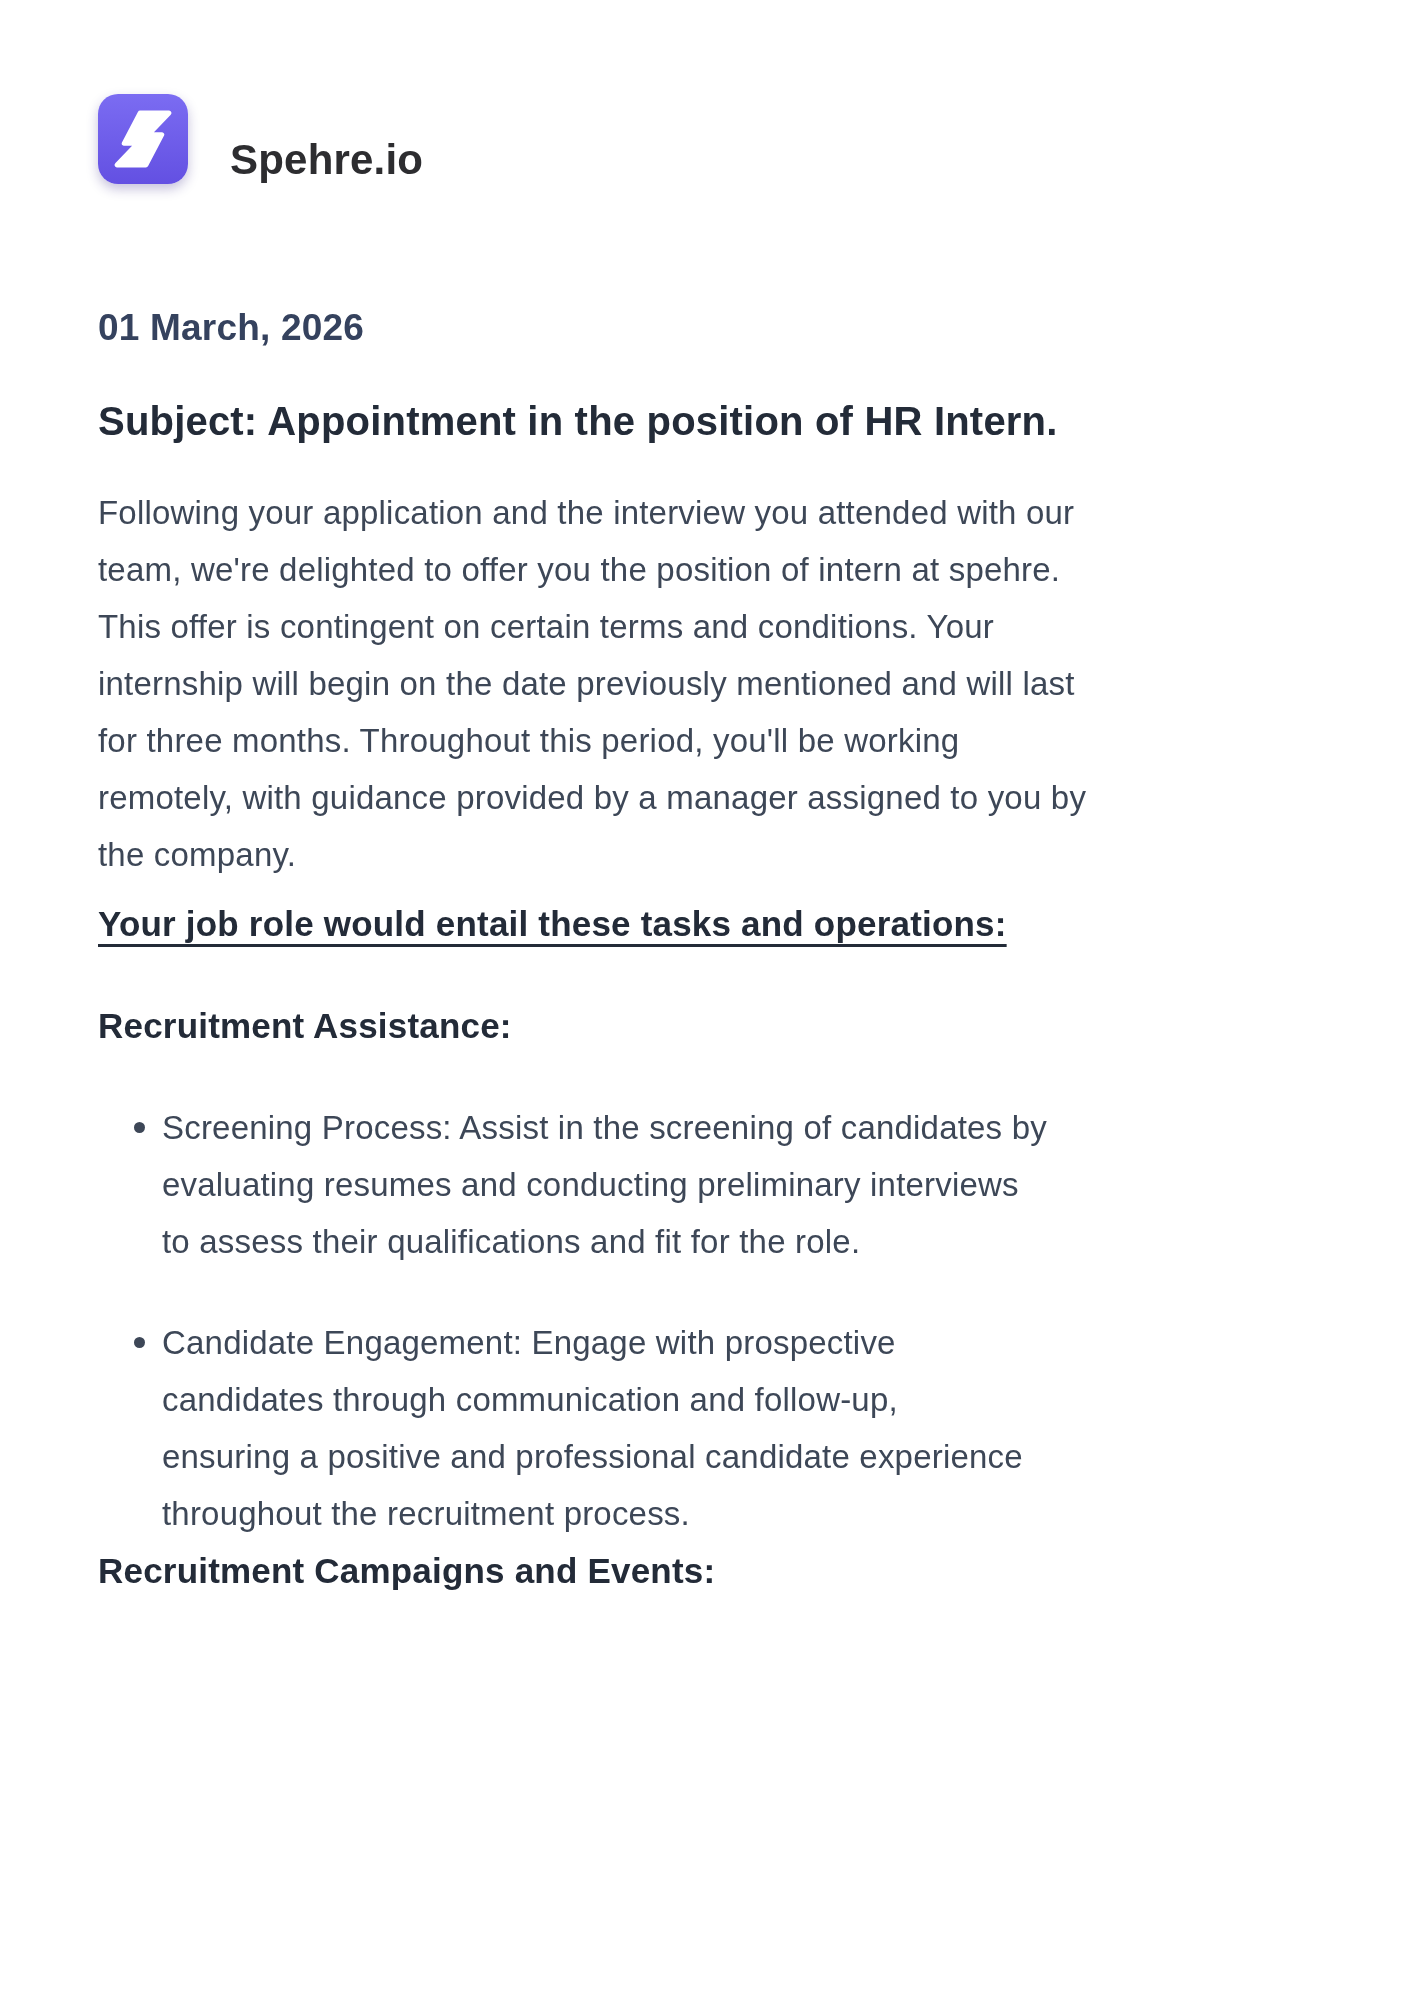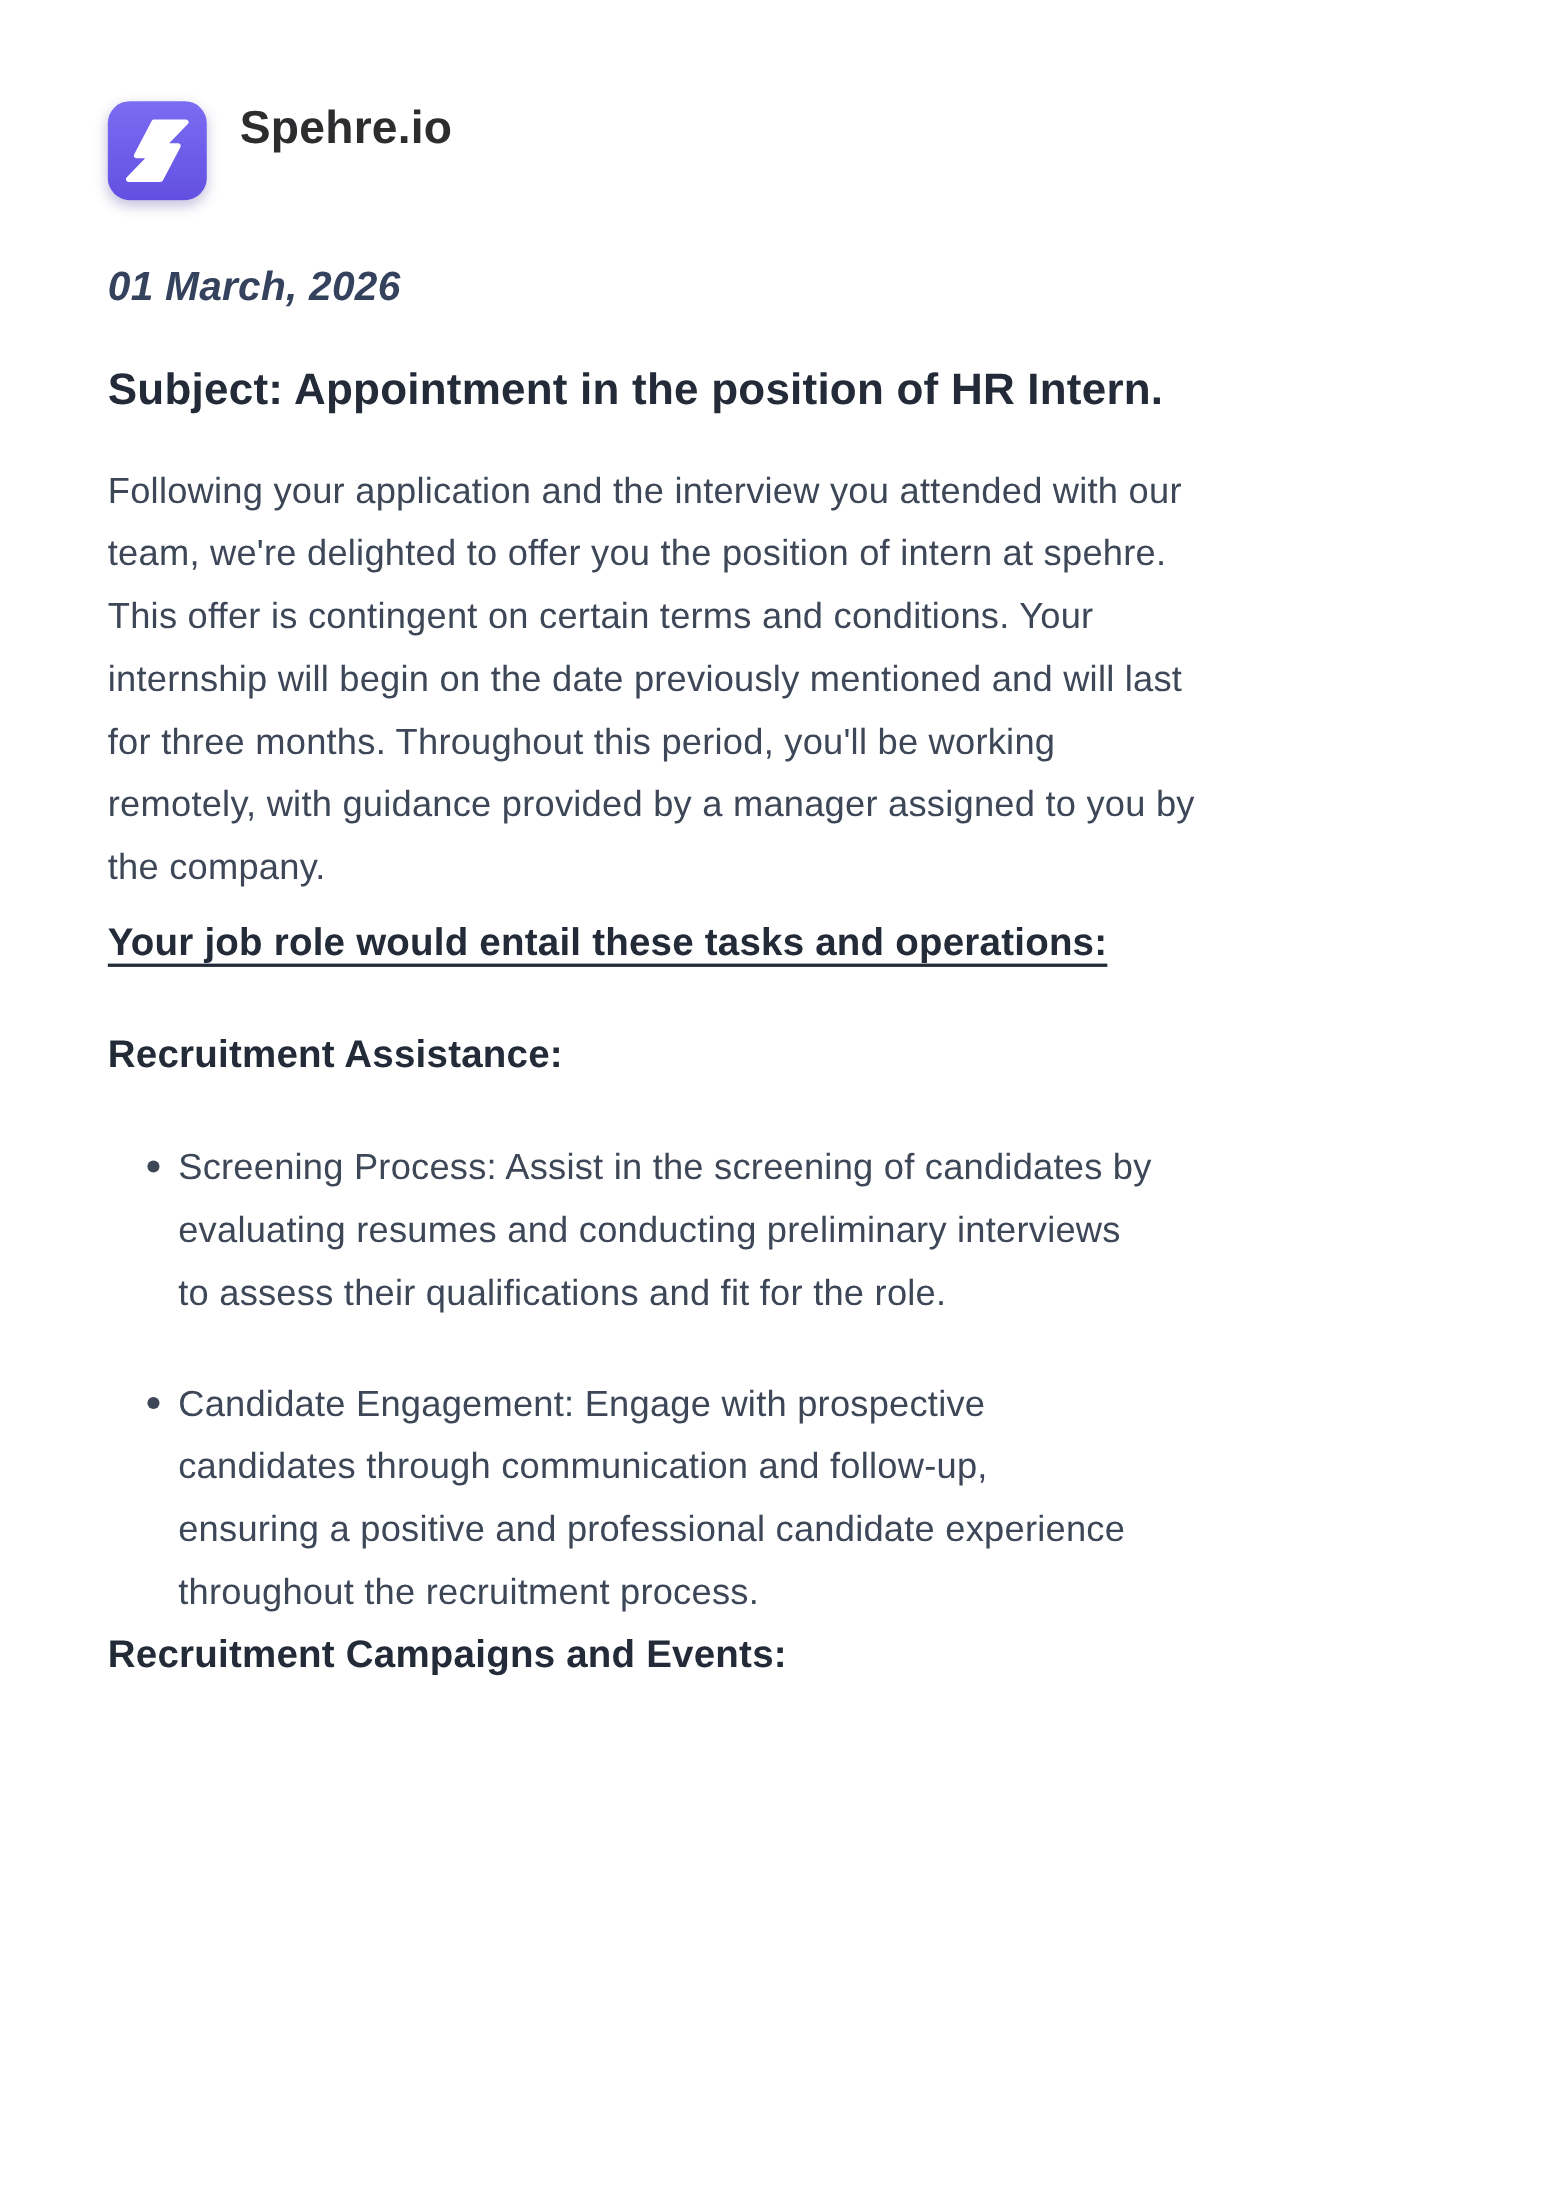--- a/index.html
+++ b/index.html
@@ -16,38 +16,38 @@
   html,body{background:#fff;}
   body{font-family:"Liberation Sans","DejaVu Sans",sans-serif;}
   .page{
     width:1414px;height:2000px;
     background:var(--page-background);
     padding:92px 96px 0 98px;
     overflow:hidden;
     position:relative;
   }
   
-  .logo-row{display:flex;align-items:flex-start;gap:30px;height:92px;}
+  .logo-row{display:flex;align-items:flex-end;gap:42px;height:92px;}
   .logo-icon{
     width:90px;height:90px;flex:0 0 90px;
     border-radius:20px;
     background:linear-gradient(180deg,var(--brand-purple-light),var(--brand-purple-dark));
     box-shadow:0 5px 12px rgba(47,33,130,0.28);
     display:flex;align-items:center;justify-content:center;
   }
   .logo-icon svg{width:72px;height:72px;display:block;}
   .brand-name{
     font-size:42px;font-weight:700;color:var(--logo-text);
     letter-spacing:0.2px;
   }
   
   .date-block{
-    margin-top:53px;
+    margin-top:120px;
     font-size:37px;font-weight:700;color:var(--date-text);
-    line-height:48px;letter-spacing:0.2px;font-style:italic;
+    line-height:48px;letter-spacing:0.2px;
   }
   .subject{
     margin-top:46px;
     font-size:40px;font-weight:700;color:var(--heading-text);
     line-height:46px;letter-spacing:0.2px;
   }
   .intro{
     margin-top:40px;
     font-size:33px;font-weight:400;color:var(--body-text);
     line-height:57px;letter-spacing:0.2px;

